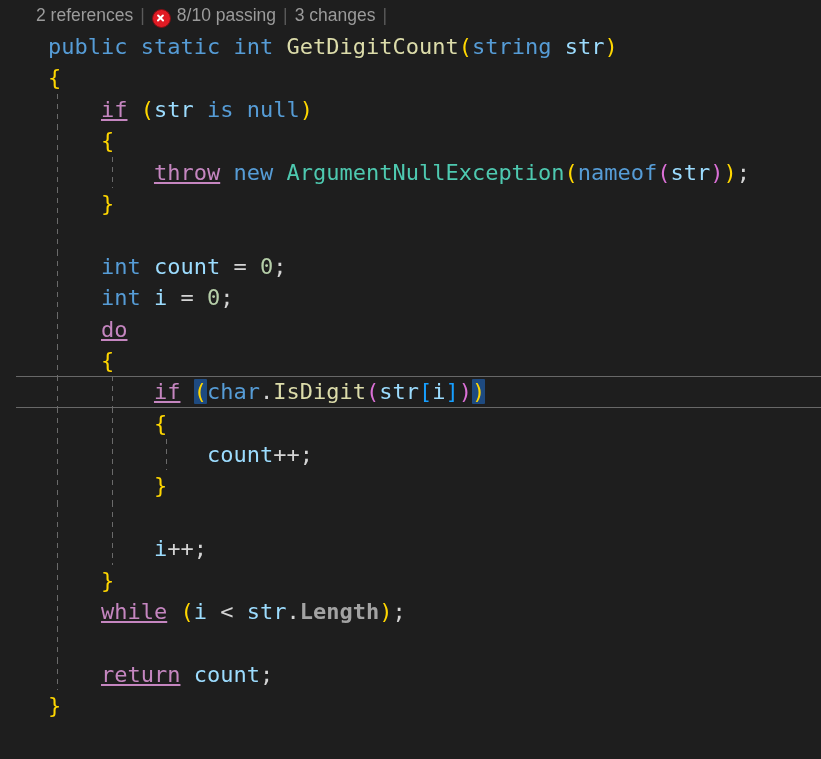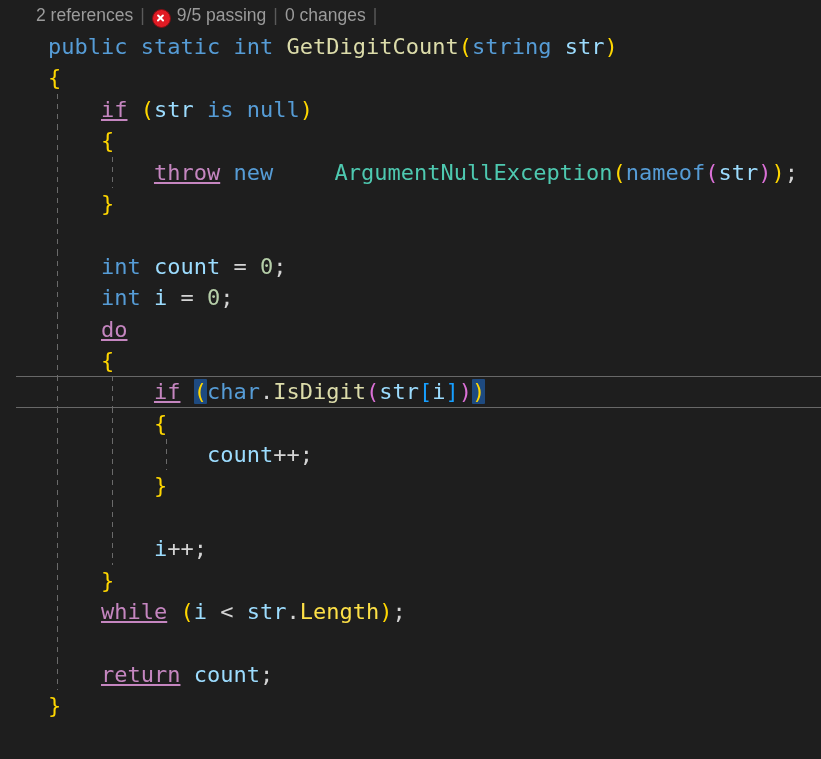--- a/index.html
+++ b/index.html
@@ -122,43 +122,43 @@
 
   
   .bracket-match {
     background: #1e4a80;
     border-radius: 1px;
   }
 
   
   .t-key      { color: #c586c0; text-decoration: underline; }  
   .t-kw       { color: #569cd6; }  
-  .t-type     { color: #4ec9b0; margin-left: 48px; }  
+  .t-type     { color: #4ec9b0; }  
   .t-method   { color: #dcdcaa; }  
   .t-var      { color: #9cdcfe; }  
-  .t-prop     { color: #fde047; }  
+  .t-prop     { color: #a3a3a3; font-weight: bold; }  
   .t-num      { color: #b5cea8; }  
   .t-punc     { color: #d4d4d4; }  
   .t-op       { color: #d4d4d4; }  
   .t-b1       { color: #ffd700; }  
   .t-b2       { color: #da70d6; }  
   .t-b3       { color: #179fff; }  
 </style>
 </head>
 <body>
 
 <div id="editor">
 
   <div class="codelens">
     <span class="cl-item">2 references</span>
     <span class="cl-sep">|</span>
     <span class="cl-group">
       <span class="cl-err-icon"></span>
-      <span class="cl-item">9/5 passing</span>
+      <span class="cl-item">8/10 passing</span>
     </span>
     <span class="cl-sep">|</span>
-    <span class="cl-item">0 changes</span>
+    <span class="cl-item">3 changes</span>
     <span class="cl-sep">|</span>
   </div>
 
   <div id="code"><div class="line"><span class="line-content"><span class="t-kw">public</span><span class="t-punc"> </span><span class="t-kw">static</span><span class="t-punc"> </span><span class="t-kw">int</span><span class="t-punc"> </span><span class="t-method">GetDigitCount</span><span class="t-b1">(</span><span class="t-kw">string</span><span class="t-punc"> </span><span class="t-var">str</span><span class="t-b1">)</span></span></div><div class="line"><span class="line-content"><span class="t-b1">{</span></span></div><div class="line"><div class="guide g1"></div><span class="line-content"><span class="t-punc">    </span><span class="t-key">if</span><span class="t-punc"> </span><span class="t-b1">(</span><span class="t-var">str</span><span class="t-punc"> </span><span class="t-kw">is</span><span class="t-punc"> </span><span class="t-kw">null</span><span class="t-b1">)</span></span></div><div class="line"><div class="guide g1"></div><span class="line-content"><span class="t-punc">    </span><span class="t-b1">{</span></span></div><div class="line"><div class="guide g1"></div><div class="guide g2"></div><span class="line-content"><span class="t-punc">        </span><span class="t-key">throw</span><span class="t-punc"> </span><span class="t-kw">new</span><span class="t-punc"> </span><span class="t-type">ArgumentNullException</span><span class="t-b1">(</span><span class="t-kw">nameof</span><span class="t-b2">(</span><span class="t-var">str</span><span class="t-b2">)</span><span class="t-b1">)</span><span class="t-punc">;</span></span></div><div class="line"><div class="guide g1"></div><span class="line-content"><span class="t-punc">    </span><span class="t-b1">}</span></span></div><div class="line"><div class="guide g1"></div><span class="line-content"></span></div><div class="line"><div class="guide g1"></div><span class="line-content"><span class="t-punc">    </span><span class="t-kw">int</span><span class="t-punc"> </span><span class="t-var">count</span><span class="t-punc"> </span><span class="t-op">=</span><span class="t-punc"> </span><span class="t-num">0</span><span class="t-punc">;</span></span></div><div class="line"><div class="guide g1"></div><span class="line-content"><span class="t-punc">    </span><span class="t-kw">int</span><span class="t-punc"> </span><span class="t-var">i</span><span class="t-punc"> </span><span class="t-op">=</span><span class="t-punc"> </span><span class="t-num">0</span><span class="t-punc">;</span></span></div><div class="line"><div class="guide g1"></div><span class="line-content"><span class="t-punc">    </span><span class="t-key">do</span></span></div><div class="line"><div class="guide g1"></div><span class="line-content"><span class="t-punc">    </span><span class="t-b1">{</span></span></div><div class="line"><div class="current-line"></div><div class="guide g1"></div><div class="guide g2"></div><span class="line-content"><span class="t-punc">        </span><span class="t-key">if</span><span class="t-punc"> </span><span class="t-b1 bracket-match">(</span><span class="t-kw">char</span><span class="t-punc">.</span><span class="t-method">IsDigit</span><span class="t-b2">(</span><span class="t-var">str</span><span class="t-b3">[</span><span class="t-var">i</span><span class="t-b3">]</span><span class="t-b2">)</span><span class="t-b1 bracket-match">)</span></span></div><div class="line"><div class="guide g1"></div><div class="guide g2"></div><span class="line-content"><span class="t-punc">        </span><span class="t-b1">{</span></span></div><div class="line"><div class="guide g1"></div><div class="guide g2"></div><div class="guide g3"></div><span class="line-content"><span class="t-punc">            </span><span class="t-var">count</span><span class="t-op">++</span><span class="t-punc">;</span></span></div><div class="line"><div class="guide g1"></div><div class="guide g2"></div><span class="line-content"><span class="t-punc">        </span><span class="t-b1">}</span></span></div><div class="line"><div class="guide g1"></div><div class="guide g2"></div><span class="line-content"></span></div><div class="line"><div class="guide g1"></div><div class="guide g2"></div><span class="line-content"><span class="t-punc">        </span><span class="t-var">i</span><span class="t-op">++</span><span class="t-punc">;</span></span></div><div class="line"><div class="guide g1"></div><span class="line-content"><span class="t-punc">    </span><span class="t-b1">}</span></span></div><div class="line"><div class="guide g1"></div><span class="line-content"><span class="t-punc">    </span><span class="t-key">while</span><span class="t-punc"> </span><span class="t-b1">(</span><span class="t-var">i</span><span class="t-punc"> </span><span class="t-op">&lt;</span><span class="t-punc"> </span><span class="t-var">str</span><span class="t-punc">.</span><span class="t-prop">Length</span><span class="t-b1">)</span><span class="t-punc">;</span></span></div><div class="line"><div class="guide g1"></div><span class="line-content"></span></div><div class="line"><div class="guide g1"></div><span class="line-content"><span class="t-punc">    </span><span class="t-key">return</span><span class="t-punc"> </span><span class="t-var">count</span><span class="t-punc">;</span></span></div><div class="line"><span class="line-content"><span class="t-b1">}</span></span></div></div>
 
 </div>
 
 </body></html>

